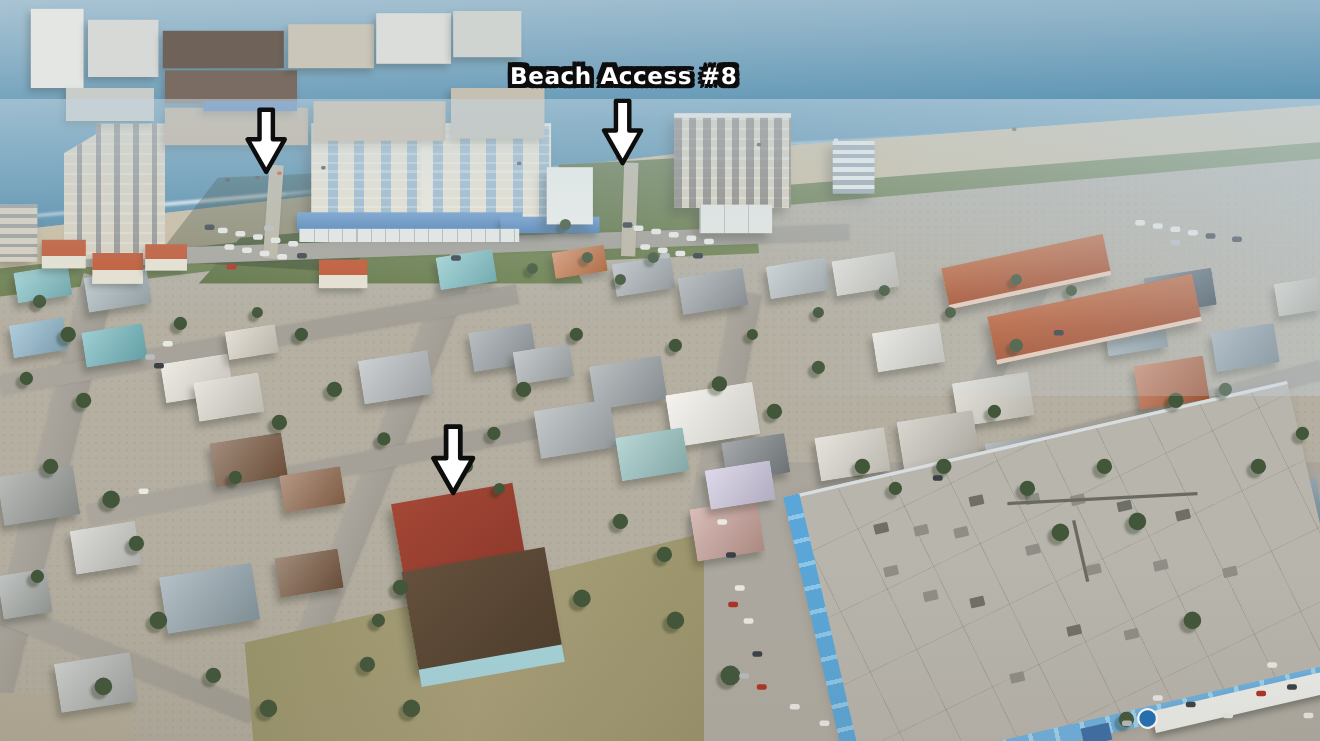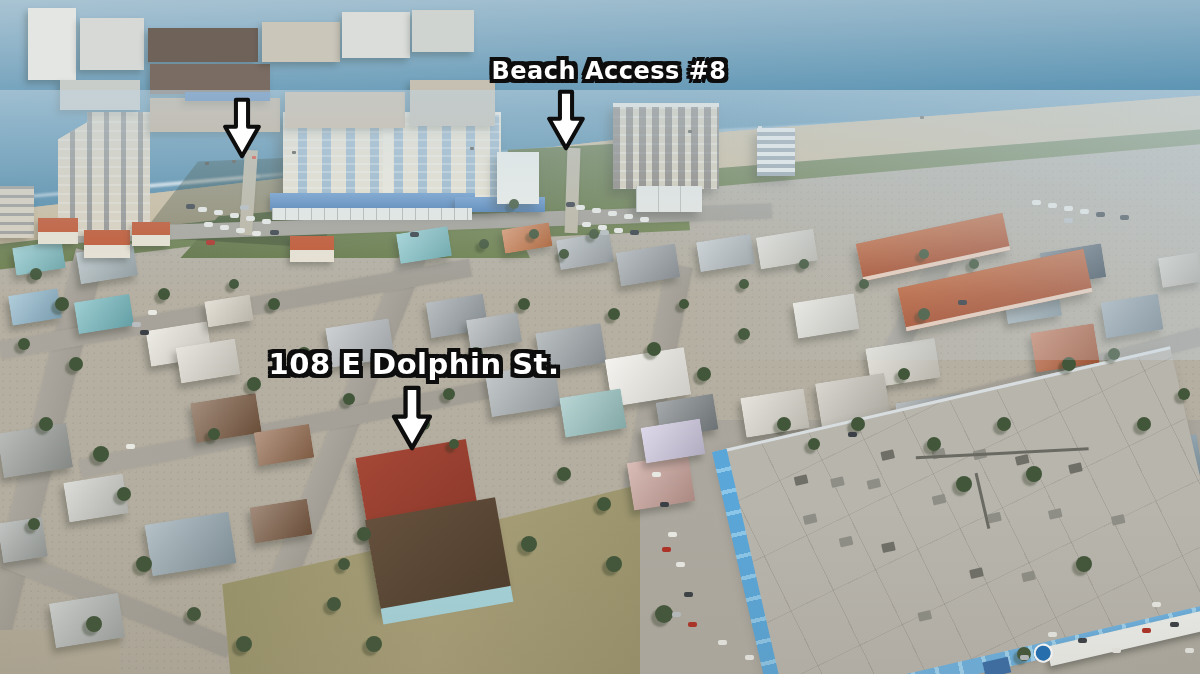--- a/index.html
+++ b/index.html
@@ -254,27 +254,26 @@
   <div id="haze-top" class="abs"></div>
   <div id="haze-right" class="abs"></div>
   <div id="vignette" class="abs"></div>
 
   <div class="arrow" style="left:242px;top:97px;width:44px;height:62px;">
     <svg width="44" height="62" viewBox="0 0 60 92">
         <path d="M21 4 L39 4 L39 44 L55 44 L30 88 L5 44 L21 44 Z" fill="#ffffff" stroke="#0d0d0d" stroke-width="6" stroke-linejoin="round"></path>
       </svg>
   </div>
 
-  <div class="anno" style="left:567px;top:57px;font-size:24px;margin-left:42px;">Beach Access #8</div>
+  <div class="anno" style="left:567px;top:57px;font-size:21px;">Beach Access #8</div>
   <div class="arrow" style="left:566px;top:89px;width:46px;height:62px;">
     <svg width="46" height="62" viewBox="0 0 60 92">
         <path d="M21 4 L39 4 L39 44 L55 44 L30 88 L5 44 L21 44 Z" fill="#ffffff" stroke="#0d0d0d" stroke-width="6" stroke-linejoin="round"></path>
       </svg>
   </div>
 
-  <div class="anno" style="left:414px;top:347px;font-size:29px;">108 E Dolphin St.</div>
   <div class="arrow" style="left:412px;top:385px;width:46px;height:66px;">
     <svg width="46" height="66" viewBox="0 0 60 92">
         <path d="M21 4 L39 4 L39 44 L55 44 L30 88 L5 44 L21 44 Z" fill="#ffffff" stroke="#0d0d0d" stroke-width="6" stroke-linejoin="round"></path>
       </svg>
   </div>
 
 </div>
 
 </body></html>

